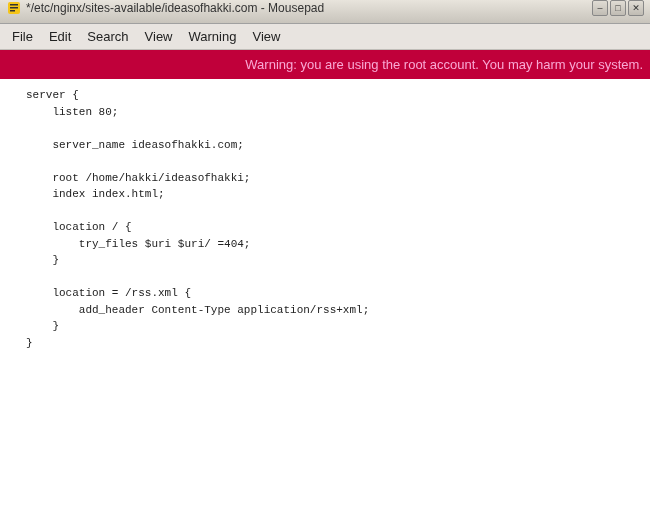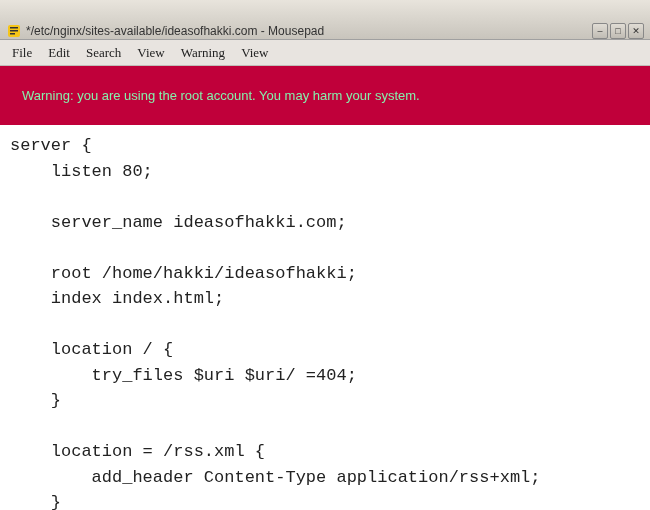--- a/index.html
+++ b/index.html
@@ -15,23 +15,23 @@
       width: 650px;
       height: 510px;
       overflow: hidden;
       display: flex;
       flex-direction: column;
     }
 
     
     .title-bar {
       background: linear-gradient(to bottom, #e8e4dc, #c8c4bc);
-      height: 40px;
+      height: 24px;
       display: flex;
-      align-items: flex-end;
+      align-items: flex-start;
       justify-content: space-between;
       padding: 0 6px;
       border-bottom: 1px solid #a0a0a0;
     }
 
     .title-bar-left {
       display: flex;
       align-items: center;
       gap: 4px;
     }
@@ -73,47 +73,46 @@
     }
 
     
     .menu-bar {
       background: #e8e4e0;
       height: 26px;
       display: flex;
       align-items: center;
       padding: 0 4px;
       border-bottom: 1px solid #c0bdb8;
-      font-family: Liberation Serif, serif;
     }
 
     .menu-item {
       padding: 3px 8px;
       font-size: 13px;
       color: #222;
       cursor: pointer;
       border-radius: 3px;
     }
 
     
     .warning-bar {
       background: #c0003a;
-      color: #86efac;
-      text-align: left;
-      padding: 22px;
+      color: #f9a8d4;
+      text-align: right;
+      padding: 7px;
       font-size: 13px;
     }
 
     
     .editor {
       flex: 1;
       background: white;
-      padding: 8px 10px;
+      padding: 8px 26px;
       font-family: 'Courier New', Courier, monospace;
-      font-size: 17px;
+      font-size: 11px;
       color: #222;
       white-space: pre;
       overflow: auto;
       line-height: 1.5;
     }
 
     
     .editor::-webkit-scrollbar {
       width: 14px;
     }

